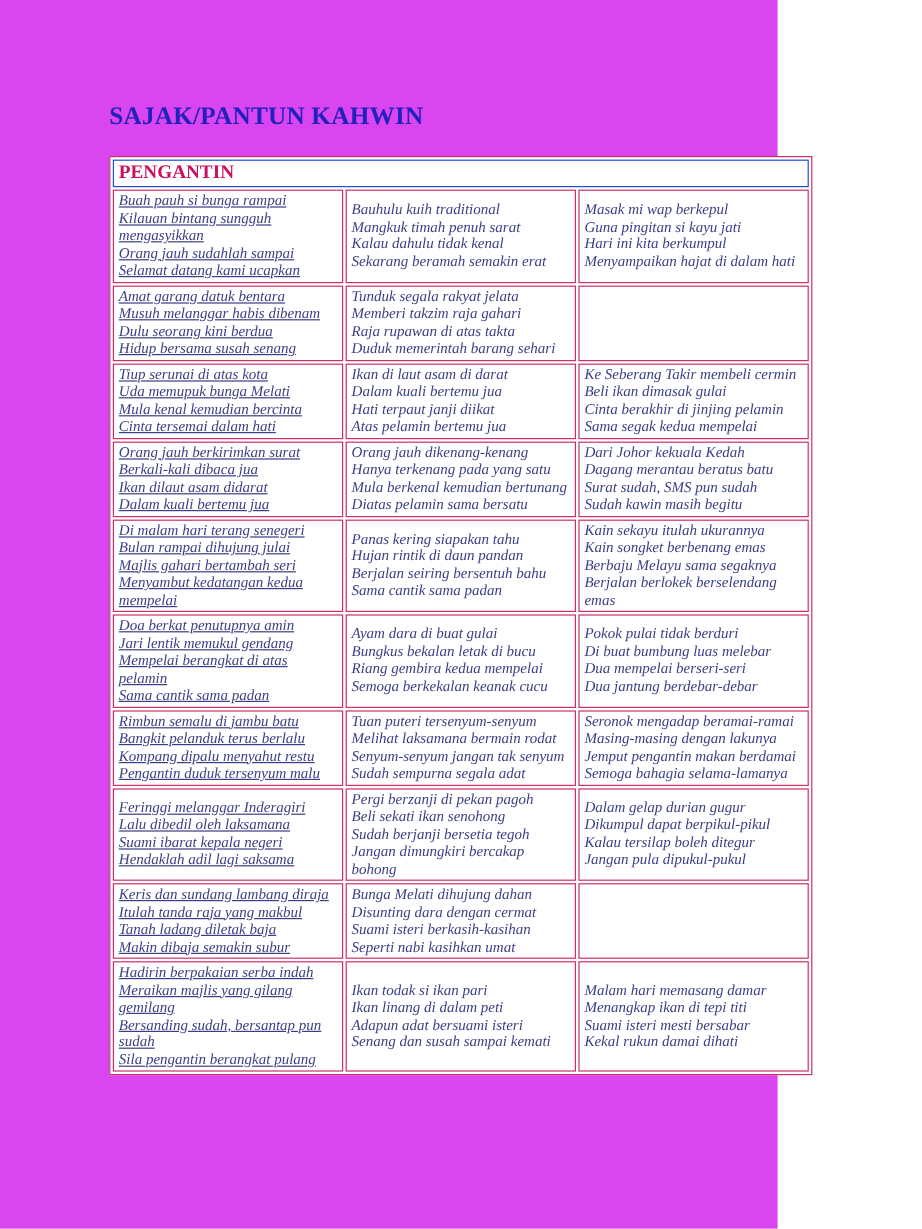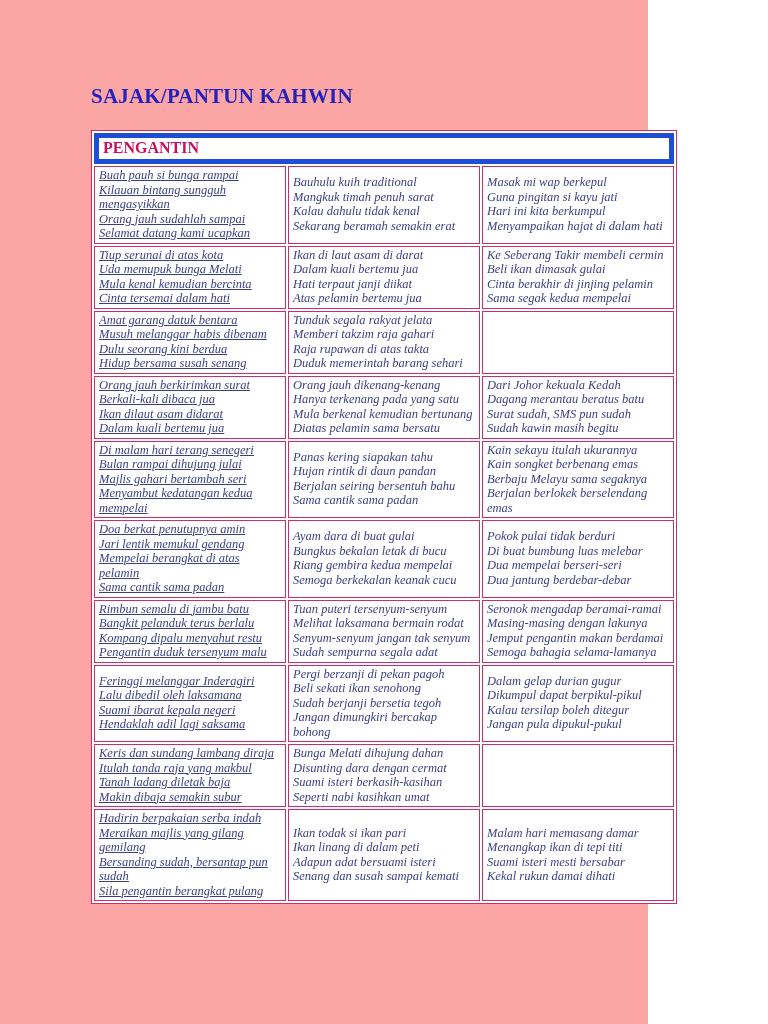--- a/index.html
+++ b/index.html
@@ -11,21 +11,21 @@
     width: 768px;
     height: 1024px;
     overflow: hidden;
     font-family: "Liberation Serif", serif;
   }
   .page {
     box-sizing: border-box;
     width: 648px;
     height: 1024px;
     padding: 84px 59px 0 91px;
-    background: #fca5a5;
+    background: #d946ef;
   }
   .doc-title {
     margin: 0 0 21px 0;
     font-size: 21px;
     font-weight: bold;
     letter-spacing: 0.2px;
     color: #2121bd;
     font-family: "Liberation Serif", serif;
   }
   table.pantun-table {
@@ -35,21 +35,21 @@
     border-spacing: 2px;
     border: 1px solid #cc2f68;
     background: #ffffff;
   }
   table.pantun-table th.table-heading {
     text-align: left;
     font-size: 16px;
     font-weight: bold;
     font-style: normal;
     color: #cb0f5e;
-    border: 5px solid #1d4ed8;
+    border: 1px solid #1d4ed8;
     padding: 1px 4px 2px 4px;
     font-family: "Liberation Serif", serif;
   }
   table.pantun-table td {
     border: 1px solid #cc2f68;
     vertical-align: middle;
     box-sizing: border-box;
     padding: 1px 3px 2px 4px;
     font-style: italic;
     font-size: 12.5px;
@@ -84,45 +84,45 @@
           <td>Bauhulu kuih traditional
 Mangkuk timah penuh sarat
 Kalau dahulu tidak kenal
 Sekarang beramah semakin erat</td>
           <td>Masak mi wap berkepul
 Guna pingitan si kayu jati
 Hari ini kita berkumpul
 Menyampaikan hajat di dalam hati</td>
         </tr>
         <tr>
+          <td>Amat garang datuk bentara
+Musuh melanggar habis dibenam
+Dulu seorang kini berdua
+Hidup bersama susah senang</td>
+          <td>Tunduk segala rakyat jelata
+Memberi takzim raja gahari
+Raja rupawan di atas takta
+Duduk memerintah barang sehari</td>
+          <td></td>
+        </tr>
+        <tr>
           <td>Tiup serunai di atas kota
 Uda memupuk bunga Melati
 Mula kenal kemudian bercinta
 Cinta tersemai dalam hati</td>
           <td>Ikan di laut asam di darat
 Dalam kuali bertemu jua
 Hati terpaut janji diikat
 Atas pelamin bertemu jua</td>
           <td>Ke Seberang Takir membeli cermin
 Beli ikan dimasak gulai
 Cinta berakhir di jinjing pelamin
 Sama segak kedua mempelai</td>
         </tr>
         <tr>
-          <td>Amat garang datuk bentara
-Musuh melanggar habis dibenam
-Dulu seorang kini berdua
-Hidup bersama susah senang</td>
-          <td>Tunduk segala rakyat jelata
-Memberi takzim raja gahari
-Raja rupawan di atas takta
-Duduk memerintah barang sehari</td>
-          <td></td>
-        </tr>
-        <tr>
           <td>Orang jauh berkirimkan surat
 Berkali-kali dibaca jua
 Ikan dilaut asam didarat
 Dalam kuali bertemu jua</td>
           <td>Orang jauh dikenang-kenang
 Hanya terkenang pada yang satu
 Mula berkenal kemudian bertunang
 Diatas pelamin sama bersatu</td>
           <td>Dari Johor kekuala Kedah
 Dagang merantau beratus batu

